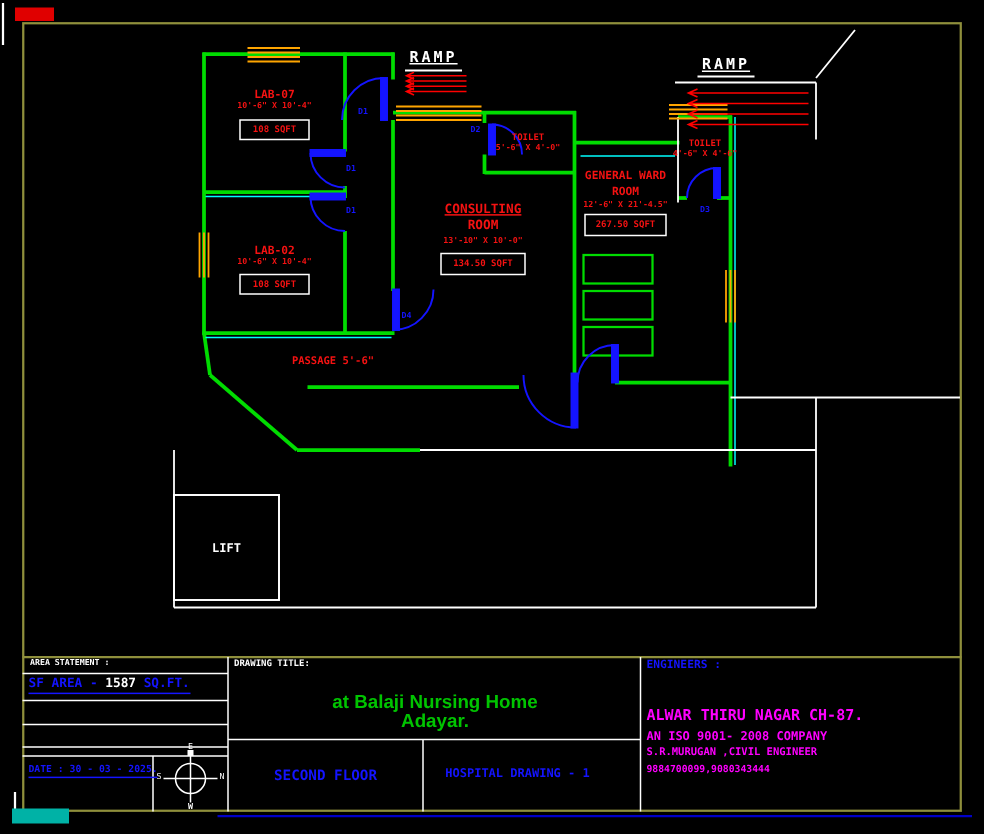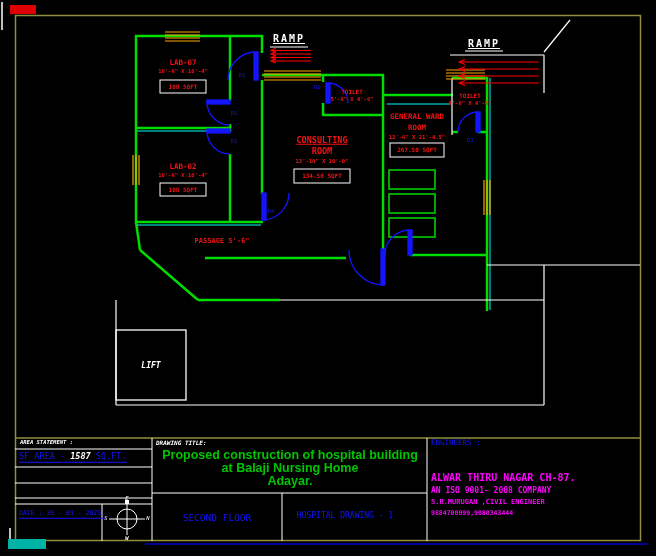--- a/index.html
+++ b/index.html
@@ -2,22 +2,22 @@
 <html><head>
 <meta charset="utf-8">
 <style>
   html,body{margin:0;padding:0;background:#000;}
   #stage{position:relative;width:656px;height:556px;background:#000;overflow:hidden;
          font-family:"DejaVu Sans Mono",monospace;}
   svg{position:absolute;left:0;top:0;}
   .t{position:absolute;transform:translate(-50%,-50%);white-space:nowrap;line-height:1;}
   .tl{position:absolute;transform:translateY(-50%);white-space:nowrap;line-height:1;}
   .red{color:#f51212;font-weight:bold;}
-  .blue{color:#1414ff;font-weight:normal;}
-  .wht{color:#fff;font-style:italic;}
+  .blue{color:#1414ff;font-weight:bold;}
+  .wht{color:#fff;}
   .mag{color:#ff00ff;font-weight:bold;}
   .grn{color:#00c400;font-weight:bold;font-family:"Liberation Sans",sans-serif;}
   .u{border-bottom:1px solid #1414ff;padding-bottom:1px;}
   .ramp{color:#fff;font-weight:bold;letter-spacing:2px;text-decoration:underline;font-size:10px;}
 </style>
 </head>
 <body>
 
 <div id="stage">
 
@@ -209,21 +209,20 @@
 <span class="tl wht" style="left:20px;top:443px;font-size:5.5px;font-weight:bold;">AREA STATEMENT :</span>
 <span class="tl u" style="left:19px;top:457px;font-size:8.5px;font-weight:bold;"><span class="blue">SF AREA - </span><span class="wht">1587</span><span class="blue"> SQ.FT.</span></span>
 <span class="tl blue u" style="left:19px;top:514px;font-size:6.5px;">DATE : 30 - 03 - 2025.</span>
 
 <span class="t wht" style="left:127px;top:499px;font-size:5.5px;">E</span>
 <span class="t wht" style="left:127px;top:539px;font-size:5.5px;font-weight:bold;">W</span>
 <span class="t wht" style="left:148px;top:519px;font-size:5.5px;">N</span>
 <span class="t wht" style="left:106px;top:519px;font-size:5.5px;">S</span>
 
 <span class="tl wht" style="left:156px;top:443px;font-size:6px;font-weight:bold;">DRAWING TITLE:</span>
-<span class="t grn" style="left:290px;top:455px;font-size:12.5px;">Proposed construction of hospital building</span>
 <span class="t grn" style="left:290px;top:468px;font-size:12.5px;">at Balaji Nursing Home</span>
 <span class="t grn" style="left:290px;top:481px;font-size:12.5px;">Adayar.</span>
 
 <span class="t blue" style="left:217px;top:518px;font-size:9.5px;">SECOND FLOOR</span>
 <span class="t blue" style="left:345px;top:516px;font-size:8px;">HOSPITAL DRAWING - 1</span>
 
 <span class="tl blue" style="left:431px;top:443px;font-size:7.5px;">ENGINEERS :</span>
 <span class="tl mag" style="left:431px;top:478px;font-size:10px;">ALWAR THIRU NAGAR CH-87.</span>
 <span class="tl mag" style="left:431px;top:491px;font-size:8px;">AN ISO 9001- 2008 COMPANY</span>
 <span class="tl mag" style="left:431px;top:502px;font-size:7px;">S.R.MURUGAN ,CIVIL ENGINEER</span>

